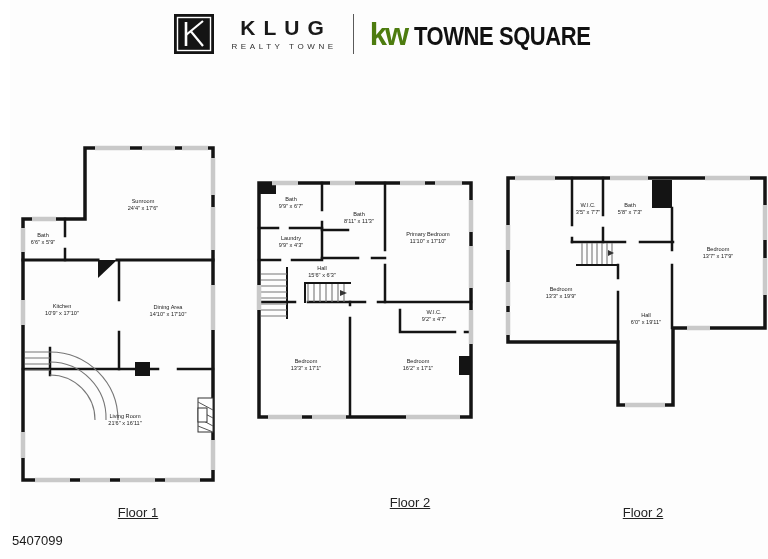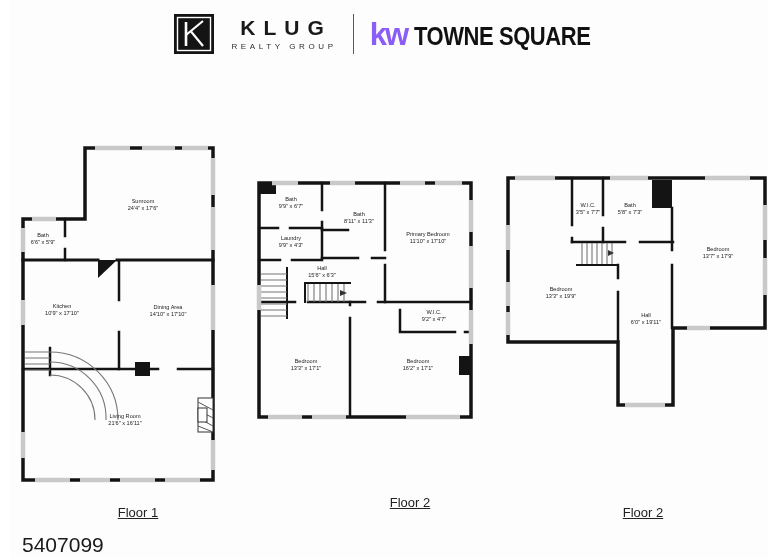--- a/index.html
+++ b/index.html
@@ -10,48 +10,48 @@
   
   .header{position:absolute;top:13px;left:0;right:0;display:flex;justify-content:center;align-items:center;gap:16px;}
   .klug-wrap{display:flex;align-items:center;gap:12px;}
   .klug-logo{width:42px;height:42px;display:block;}
   .klug-text{display:flex;flex-direction:column;align-items:center;}
   .klug-name{font-size:21px;font-weight:bold;letter-spacing:8px;color:#191919;line-height:1;margin-left:8px;}
   .klug-tag{font-size:8px;letter-spacing:3.6px;color:#2e2e2e;margin-top:4px;margin-left:4px;}
   .vdivider{width:1px;height:40px;background:#5a5a5a;}
   .kw-wrap{display:flex;flex-direction:column;align-items:flex-start;}
   .kw-top{display:flex;align-items:baseline;gap:7px;line-height:1;}
-  .kw-mark{font-size:31px;font-weight:800;letter-spacing:-2px;color:#8b5cf6;}
+  .kw-mark{font-size:31px;font-weight:800;letter-spacing:-2px;color:#4d7c0f;}
   .kw-name{font-size:25px;font-weight:700;color:#111;display:inline-block;transform:scaleX(.88);transform-origin:left;white-space:nowrap;letter-spacing:-.5px;}
   .kw-sub{font-size:11.5px;margin-top:1px;letter-spacing:.2px;white-space:nowrap;}
   .kw-sub .bold{font-weight:700;color:#151515;}
   .kw-sub .light{font-weight:400;color:#8f8f8f;}
   
   svg.plan{position:absolute;}
   svg.plan text{fill:#1c1c1c;font-family:"Liberation Sans",sans-serif;font-size:5.6px;text-anchor:middle;}
   .caption{position:absolute;font-size:13px;color:#222;text-align:center;width:120px;text-decoration:underline;}
-  .listing-id{position:absolute;left:12px;top:533px;font-size:21px;color:#1a1a1a;}
+  .listing-id{position:absolute;left:2px;top:533px;font-size:13px;color:#1a1a1a;}
 </style>
 </head>
 <body>
 
 <div class="page">
 
   <div class="header">
     <div class="klug-wrap">
       <svg class="klug-logo" viewBox="0 0 42 42">
         <rect x="1" y="1" width="40" height="40" fill="#141414"></rect>
         <rect x="4.5" y="4.5" width="33" height="33" fill="none" stroke="#fdfdfd" stroke-width="1.4"></rect>
         <path d="M13,9 V33" stroke="#fdfdfd" stroke-width="2.6" fill="none"></path>
         <path d="M30,8 L13,22" stroke="#fdfdfd" stroke-width="2.2" fill="none"></path>
         <path d="M18,18.5 L30,33" stroke="#fdfdfd" stroke-width="2.2" fill="none"></path>
       </svg>
       <div class="klug-text">
         <div class="klug-name">KLUG</div>
-        <div class="klug-tag">REALTY GROUP</div>
+        <div class="klug-tag">REALTY TOWNE</div>
       </div>
     </div>
     <div class="vdivider"></div>
     <div class="kw-wrap">
       <div class="kw-top">
         <span class="kw-mark">kw</span>
         <span class="kw-name">TOWNE SQUARE</span>
       </div>
     </div>
   </div>

